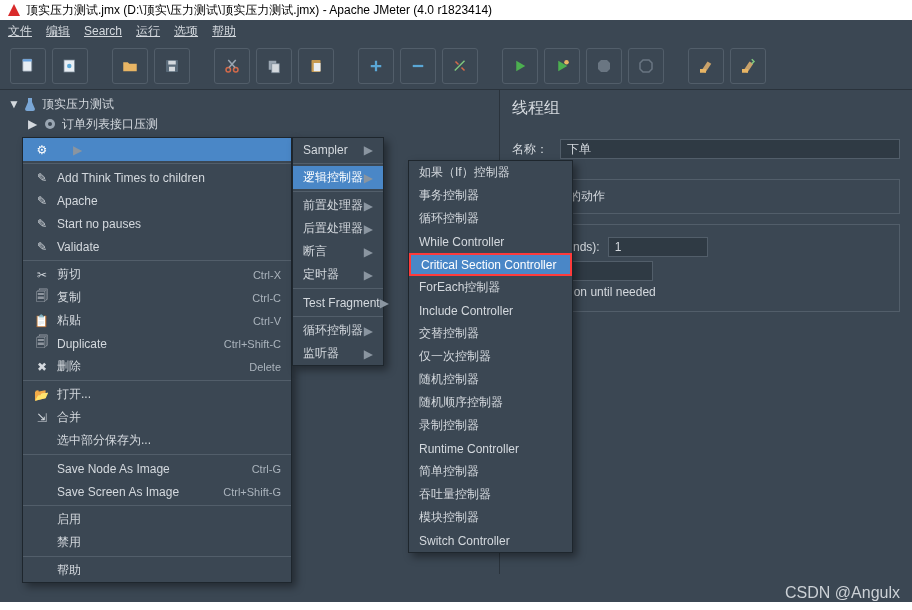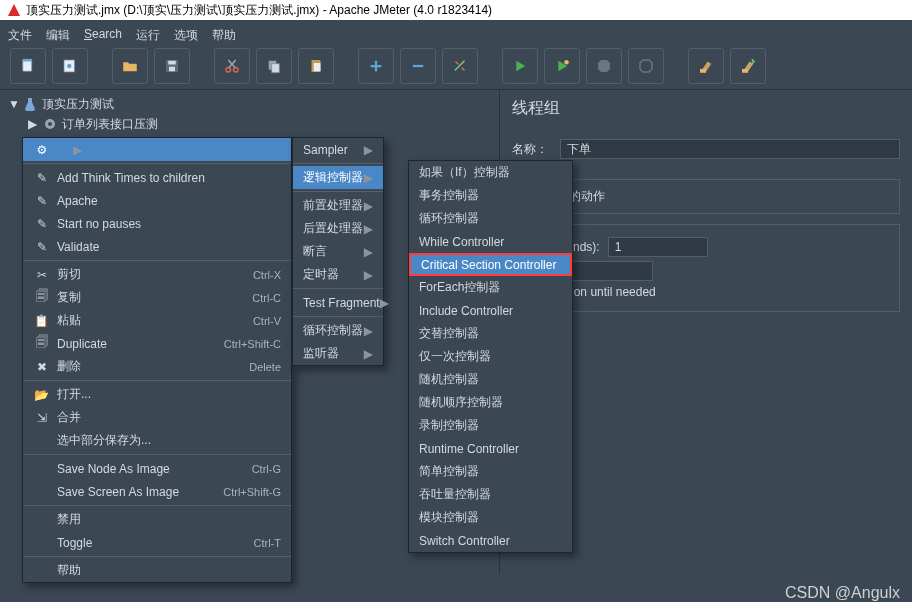--- a/index.html
+++ b/index.html
@@ -1,20 +1,20 @@
 <!DOCTYPE html>
 <html><head>
 <meta charset="utf-8">
 <style>
 * { margin:0; padding:0; box-sizing:border-box; font-family:"Microsoft YaHei",Arial,sans-serif; font-size:12px; }
 body { width:912px; height:610px; background:#fff; overflow:hidden; position:relative; }
 .titlebar { height:20px; background:#fff; display:flex; align-items:center; padding:0 6px; color:#000; font-size:13px; }
 .titlebar-icon { width:16px; height:16px; margin-right:4px; }
 .app-area { background:#3b4753; color:#d4d9de; }
-.menubar { height:22px; display:flex; padding:7px 8px; gap:14px; }
+.menubar { height:22px; display:flex; align-items:center; padding:7px 8px; gap:14px;text-decoration:underline; }
 .menubar span { cursor:pointer; }
 .menubar .ul { text-decoration:underline; }
 .toolbar { height:48px; background:#3b4753; display:flex; align-items:center; padding:0 10px; gap:6px; border-bottom:1px solid #2a333c; }
 .tb-sep { width:12px; }
 .tb-btn { width:36px; height:36px; background:#3b4753; border:1px solid #525e6a; border-radius:3px; display:flex; align-items:center; justify-content:center; cursor:pointer; }
 .tb-btn svg { width:18px; height:18px; }
 .main { display:flex; height:calc(100% - 98px); }
 .tree-col { width:500px; background:#3b4753; border-right:1px solid #2a333c; position:relative; }
 .tree { padding:4px 0; }
 .tree-row { height:20px; display:flex; align-items:center; padding-left:8px; gap:4px; }
@@ -280,26 +280,25 @@
       <span class="sc">Ctrl-G</span>
     </div>
   <div class="ctx-row">
       <span class="ic"></span>
       <span class="lab">Save Screen As Image</span>
       <span class="sc">Ctrl+Shift-G</span>
     </div>
   <div class="ctx-sep"></div>
   <div class="ctx-row">
       <span class="ic"></span>
+      <span class="lab">启用</span>
+    </div>
+  <div class="ctx-row">
+      <span class="ic"></span>
       <span class="lab">禁用</span>
-    </div>
-  <div class="ctx-row">
-      <span class="ic"></span>
-      <span class="lab">Toggle</span>
-      <span class="sc">Ctrl-T</span>
     </div>
   <div class="ctx-sep"></div>
   <div class="ctx-row">
       <span class="ic"></span>
       <span class="lab">帮助</span>
     </div>
 </div>
 
 <div class="ctx ctx2">
   <div class="ctx-row">

